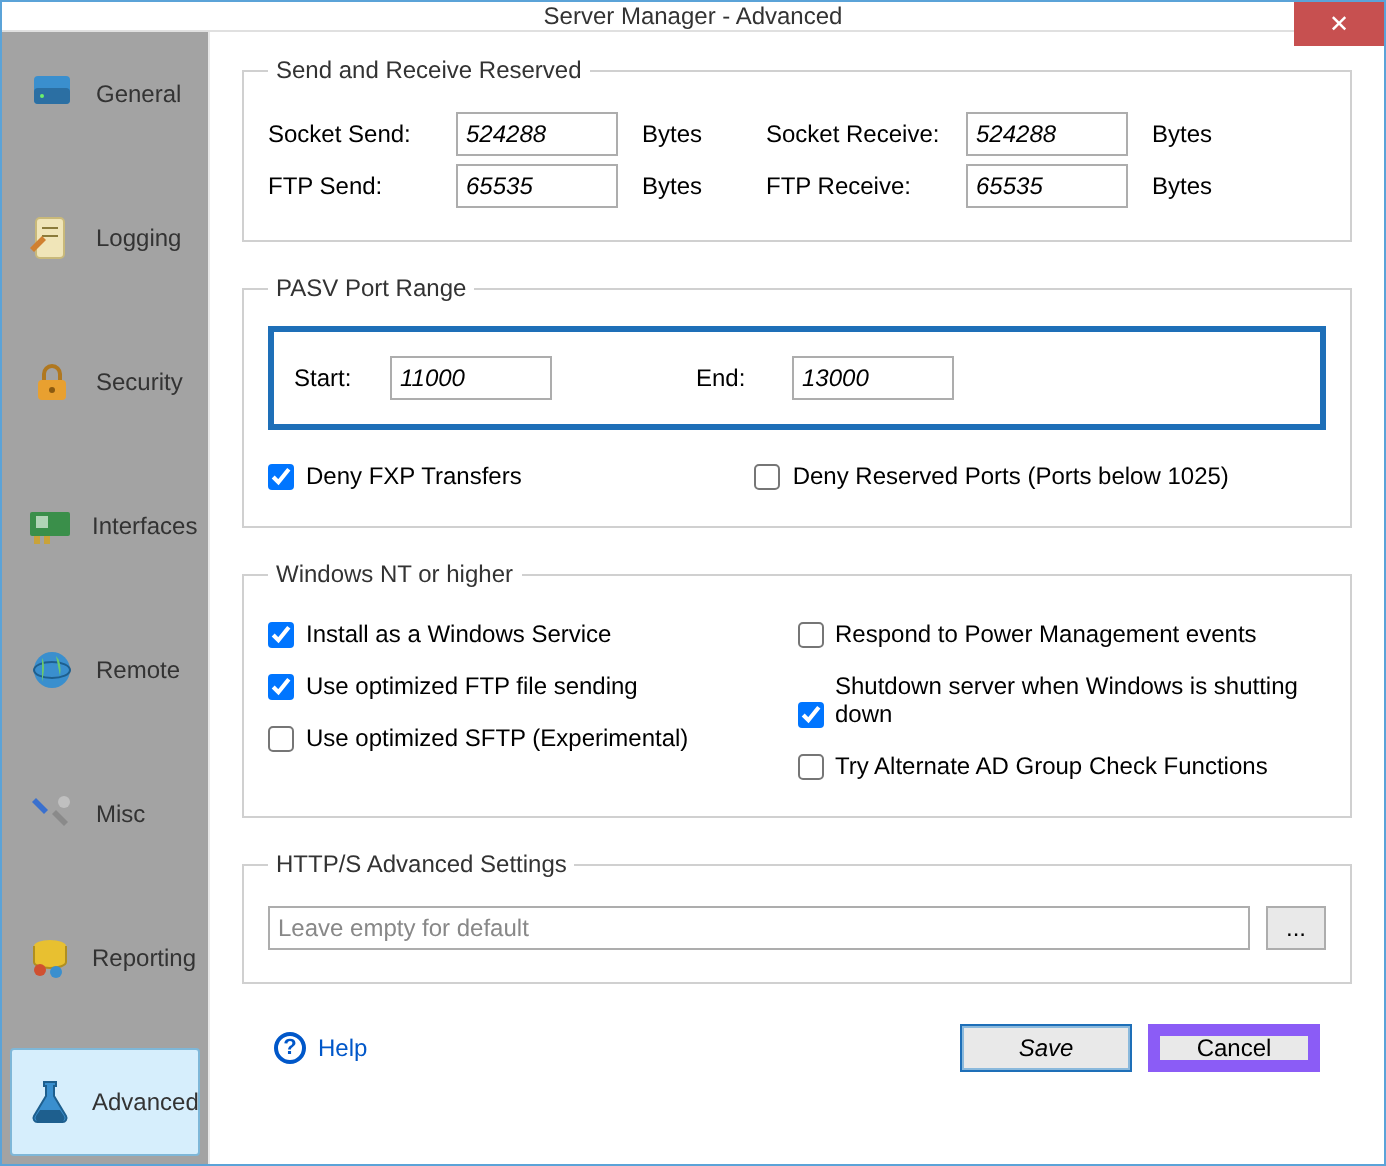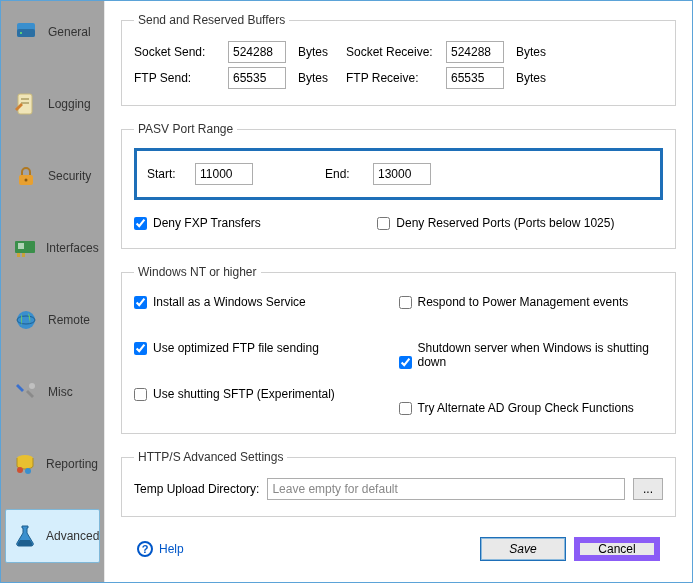--- a/index.html
+++ b/index.html
@@ -12,44 +12,50 @@
 .sidebar { width: 104px; background: #a3a3a3; padding: 4px; display: flex; flex-direction: column; gap: 18px; border-right: 1px solid #e8e8e8; }
 .sidebar-item { display: flex; align-items: center; gap: 8px; padding: 12px 6px; cursor: pointer; border: 1px solid transparent; border-radius: 2px; }
 .sidebar-item.selected { background: #d6eefc; border: 1px solid #7eb7d8; }
 .sidebar-item .icon { width: 28px; height: 28px; display: flex; align-items: center; justify-content: center; }
 .sidebar-item .label { color: #333; }
 .content { flex: 1; padding: 8px 16px 8px 16px; display: flex; flex-direction: column; }
 fieldset { border: 1px solid #d0d0d0; margin: 4px 0 12px 0; padding: 10px 12px 12px 12px; }
 legend { color: #333; padding: 0 4px; }
 .row { display: flex; align-items: center; gap: 8px; margin: 4px 0; }
 .field-label { min-width: 86px; }
-.field-label2 { min-width: 92px; }
+.field-label2 { min-width: 92px; margin-left: 14px; }
 input[type="text"] { height: 22px; border: 1px solid #adadad; padding: 2px 4px; background: #fff; }
-input[type="text"].num { width: 58px; }
+input[type="text"].num { width: 81px; font-style: italic; }
 .unit { margin-left: 4px; min-width: 40px; }
 .check-row { display: flex; align-items: flex-end; gap: 6px; margin: 6px 0; }
-.check-col { display: flex; flex-direction: column; width: 50%; gap: 20px; }
+.check-col { display: flex; flex-direction: column; width: 50%; }
 .check-pair { display: flex; }
 .highlight-box { border: 3px solid #1e6fb8; padding: 8px 10px; margin: 2px 0 10px 0; }
 .w-full { flex: 1; }
 .browse-btn { width: 30px; height: 22px; border: 1px solid #adadad; background: #e9e9e9; cursor: pointer; display: flex; align-items: center; justify-content: center; }
 .footer { display: flex; align-items: center; padding: 8px 16px 12px 16px; }
 .help-link { color: #0057c9; display: flex; align-items: center; gap: 6px; cursor: pointer; text-decoration: none; }
 .help-link .qicon { width: 16px; height: 16px; border: 2px solid #0057c9; border-radius: 50%; color: #0057c9; font-weight: bold; display: flex; align-items: center; justify-content: center; font-size: 11px; }
 .footer-spacer { flex: 1; }
 .btn { width: 86px; height: 24px; border: 6px solid #8b5cf6; background: #e9e9e9; margin-left: 8px; cursor: pointer; display: flex; align-items: center; justify-content: center; }
 .btn.default { border: 1px solid #1e6fb8; box-shadow: inset 0 0 0 1px #8bb9dc; font-style: italic; }
 .placeholder::placeholder { color: #888; }
 input[type="checkbox"] { width: 13px; height: 13px; margin: 0; }
 svg { display: block; }
 </style>
 </head>
 <body>
 
 <div class="window">
+  <div class="titlebar">
+    <span class="titlebar-text">Server Manager - Advanced</span>
+    <div class="close-btn">
+      <span>✕</span>
+    </div>
+  </div>
   <div class="body">
     <div class="sidebar">
 
       <div class="sidebar-item">
         <span class="icon">
           <svg width="26" height="26" viewBox="0 0 26 26">
               <rect x="4" y="4" width="18" height="14" rx="2" fill="#3a8fce"></rect>
               <rect x="4" y="10" width="18" height="8" rx="2" fill="#2b6fa3"></rect>
               <circle cx="8" cy="14" r="1" fill="#6cf06c"></circle>
             </svg>
@@ -136,21 +142,21 @@
             </svg>
         </span>
         <span class="label">Advanced</span>
       </div>
 
     </div>
 
     <div class="content">
 
       <fieldset>
-        <legend>Send and Reserved Buffers</legend>
+        <legend>Send and Receive Reserved</legend>
         <div class="row">
           <span class="field-label">Socket Send:</span>
           <input type="text" class="num" value="524288" style="">
           <span class="unit">Bytes</span>
           <span class="field-label2">Socket Receive:</span>
           <input type="text" class="num" value="524288" style="">
           <span class="unit">Bytes</span>
         </div>
         <div class="row">
           <span class="field-label">FTP Send:</span>
@@ -191,21 +197,21 @@
             <div class="check-row">
               <input type="checkbox" checked="" style="">
               <span>Install as a Windows Service</span>
             </div>
             <div class="check-row">
               <input type="checkbox" checked="" style="">
               <span>Use optimized FTP file sending</span>
             </div>
             <div class="check-row">
               <input type="checkbox" style="">
-              <span>Use shutting SFTP (Experimental)</span>
+              <span>Use optimized SFTP (Experimental)</span>
             </div>
           </div>
           <div class="check-col">
             <div class="check-row">
               <input type="checkbox" style="">
               <span>Respond to Power Management events</span>
             </div>
             <div class="check-row">
               <input type="checkbox" checked="" style="">
               <span>Shutdown server when Windows is shutting down</span>
@@ -214,21 +220,20 @@
               <input type="checkbox" style="">
               <span>Try Alternate AD Group Check Functions</span>
             </div>
           </div>
         </div>
       </fieldset>
 
       <fieldset>
         <legend>HTTP/S Advanced Settings</legend>
         <div class="row">
-          <span>Temp Upload Directory:</span>
           <input type="text" class="w-full placeholder" placeholder="Leave empty for default" style="">
           <div class="browse-btn">
             <span>...</span>
           </div>
         </div>
       </fieldset>
 
       <div class="footer">
         <a class="help-link">
           <span class="qicon">?</span>

